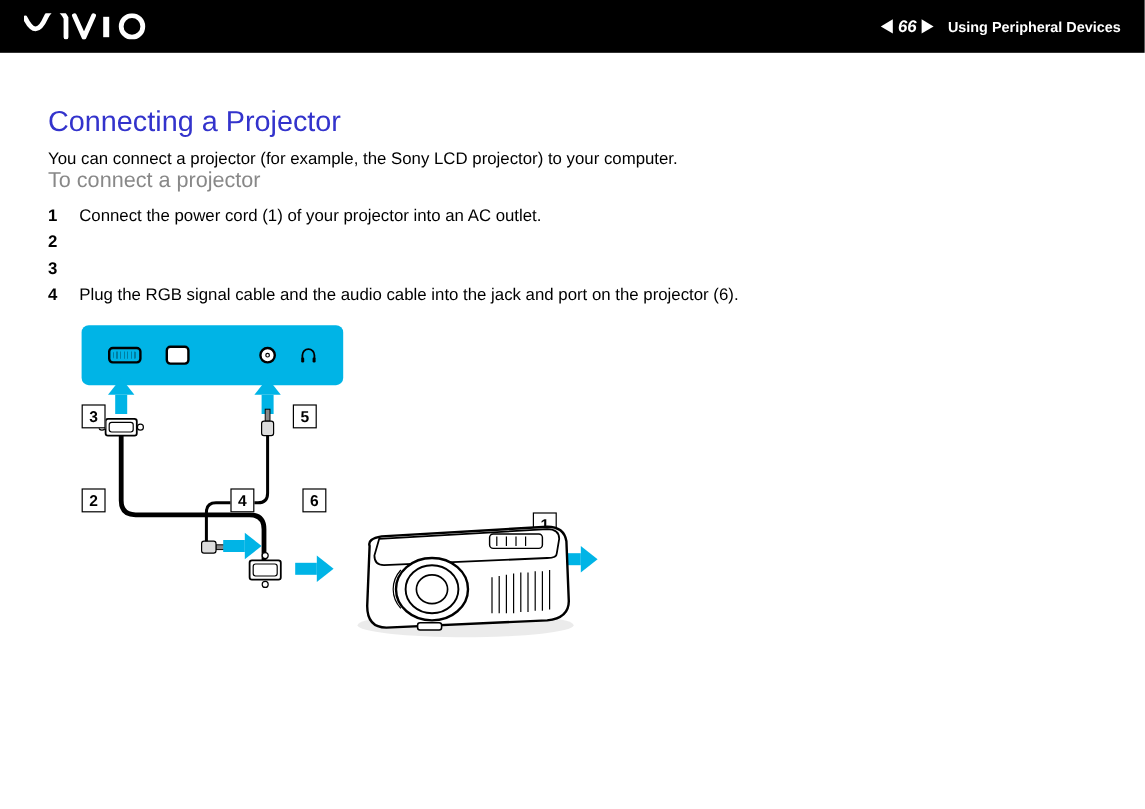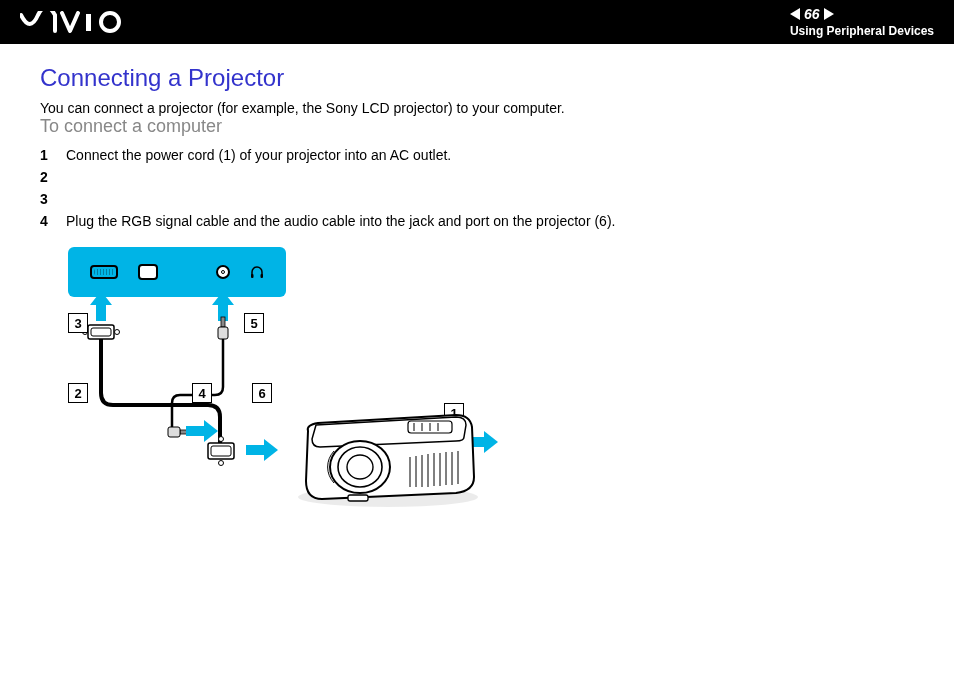--- a/index.html
+++ b/index.html
@@ -22,23 +22,23 @@
     font-weight: bold;
     font-style: italic;
   }
   .vaio-logo svg { display: block; }
   .page-nav { display: flex; align-items: center; gap: 4px; font-style: italic; font-weight: bold; }
   .nav-arrow { width: 0; height: 0; display: inline-block; }
   .nav-left { border-top: 6px solid transparent; border-bottom: 6px solid transparent; border-right: 10px solid #fff; }
   .nav-right { border-top: 6px solid transparent; border-bottom: 6px solid transparent; border-left: 10px solid #fff; }
   .page-num { font-size: 14px; }
   .section-name { font-size: 12px; font-style: normal; }
-  .header-stack { display: flex; flex-direction: column; gap: 2px; }
+  .header-stack { display: flex; flex-direction: row; align-items: flex-end; gap: 12px; }
   .content {
-    padding: 20px 40px;
+    padding: 44px 40px;
   }
   h1.title {
     color: #3333cc;
     font-weight: normal;
     font-size: 24px;
     margin-bottom: 8px;
   }
   p.intro { font-size: 14px; }
   h2.subtitle {
     color: #888;
@@ -109,21 +109,21 @@
       <span class="page-num">66</span>
       <span class="nav-arrow nav-right"></span>
     </div>
     <div class="section-name">Using Peripheral Devices</div>
   </div>
 </div>
 
 <div class="content">
   <h1 class="title">Connecting a Projector</h1>
   <p class="intro">You can connect a projector (for example, the Sony LCD projector) to your computer.</p>
-  <h2 class="subtitle">To connect a computer</h2>
+  <h2 class="subtitle">To connect a projector</h2>
 
   <ol class="steps">
     <li>
       <span class="num">1</span>
       <span>Connect the power cord (1) of your projector into an AC outlet.</span>
     </li>
     <li>
       <span class="num">2</span>
     </li>
     <li>

